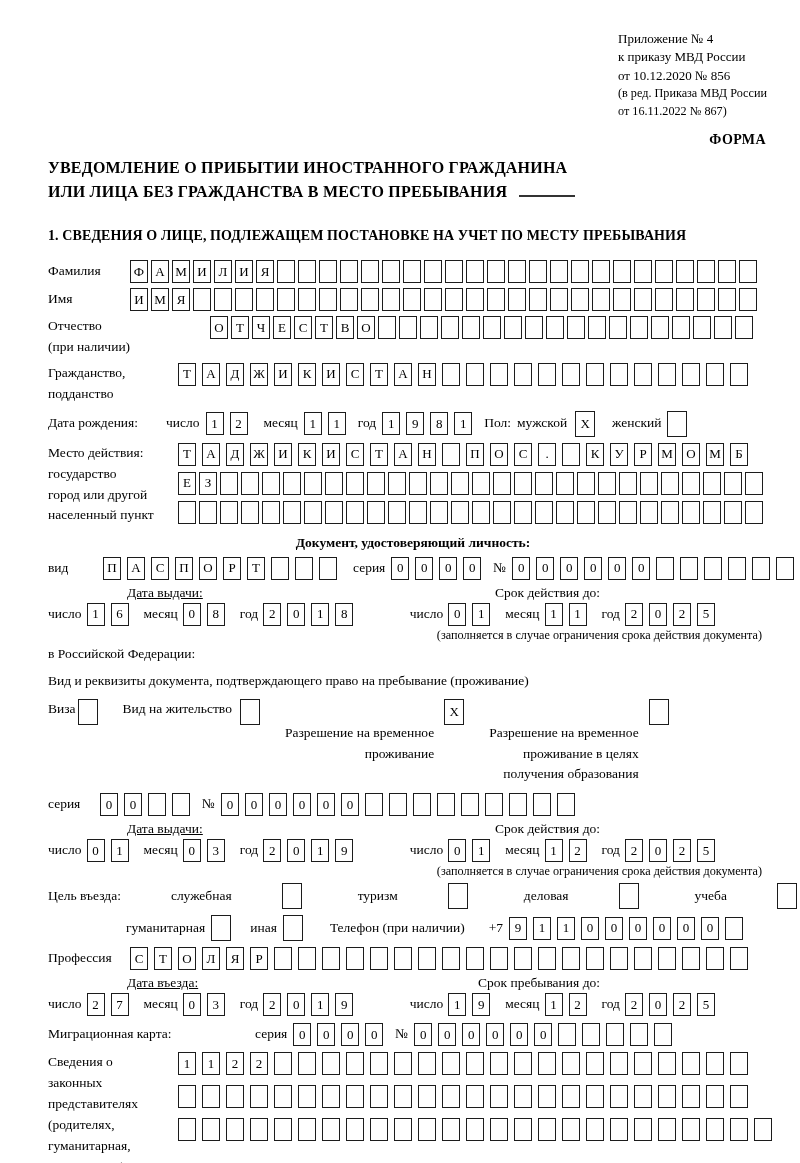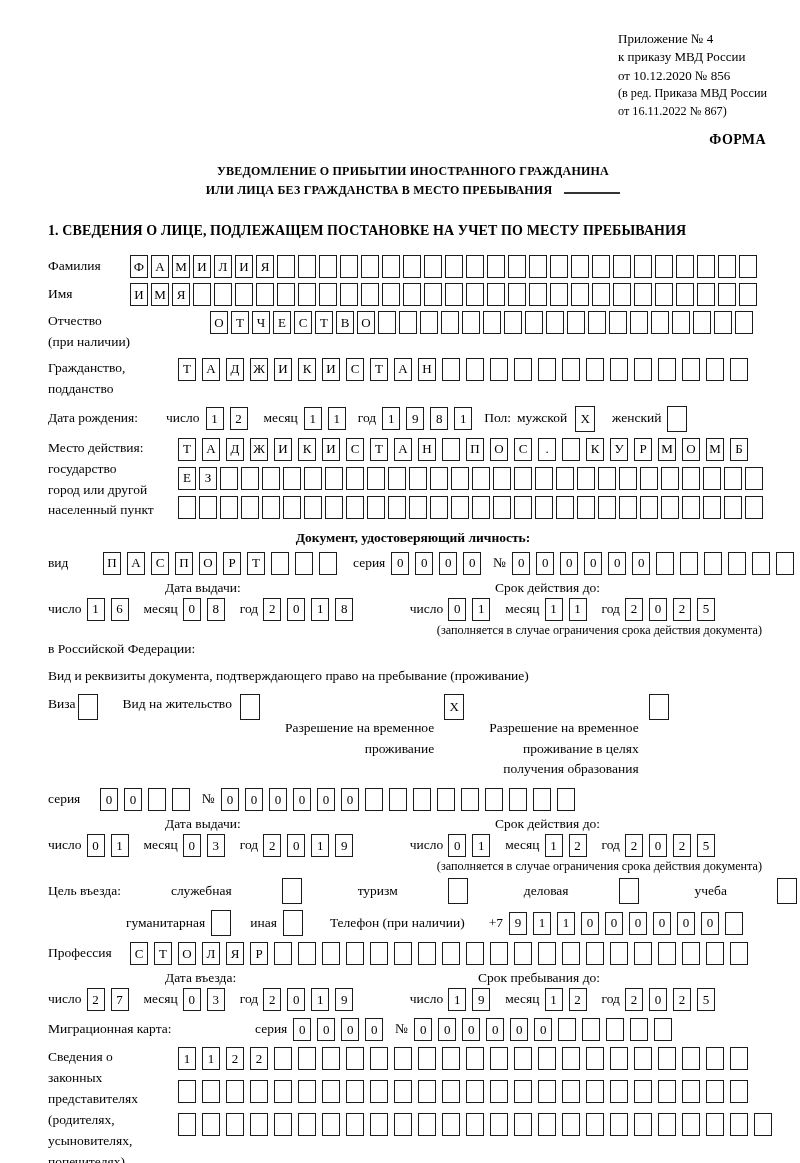--- a/index.html
+++ b/index.html
@@ -7,21 +7,21 @@
     width:800px; height:1163px; overflow:hidden;
     font-family:"Liberation Serif", "DejaVu Serif", serif;
     color:#000;
   }
   .page { box-sizing:border-box; width:800px; height:1163px; padding:30px 22px 0 48px; }
 
   
   .hdr-right { margin-left:570px; width:190px; font-size:13px; line-height:1.42; }
   .hdr-right .amend { font-size:12.2px; }
   .forma { text-align:right; font-weight:bold; font-size:14px; margin-top:12px; padding-right:12px; letter-spacing:.4px; }
-  .title { text-align:center; font-weight:bold; font-size:12px; line-height:1.5; margin-top:14px; letter-spacing:.2px; }
+  .title { font-weight:bold; font-size:16px; line-height:1.5; margin-top:8px; letter-spacing:.2px; }
   .blank-line { display:inline-block; width:56px; border-bottom:2px solid #333; height:12px; margin-left:12px; }
   .section { font-weight:bold; font-size:14px; margin-top:24px; margin-bottom:16px; letter-spacing:.1px; }
 
   
   .row { display:flex; align-items:flex-start; margin-bottom:5px; }
   .row.vcenter { align-items:center; }
   .flabel { font-size:13.5px; line-height:1.55; flex:none; }
   .w82 { width:82px; }
   .w130 { width:130px; }
   .w162 { width:162px; }
@@ -40,21 +40,21 @@
   .cbx .cell { width:20px; height:26px; }
 
   .stack > .cellrow { margin-bottom:6px; }
   .gstack > .cellrow { margin-bottom:10px; }
 
   .center-note { text-align:center; font-weight:bold; font-size:13.5px; margin:2px 0 6px 0; }
 
   
   .dateblock { margin-top:2px; }
   .dateheads { display:flex; font-size:13.5px; margin-bottom:2px; }
-  .dateheads .dh1 { margin-left:117px; }
+  .dateheads .dh1 { margin-left:79px;text-decoration:underline; }
   .dateheads .dh2 { margin-left:auto; margin-right:178px; }
   .daterow { display:flex; justify-content:space-between; padding-right:48px; }
   .dgroup { display:flex; align-items:center; }
   .dgroup .flabel { margin-right:5px; }
   .dgroup .cellrow { margin-right:9px; }
   .fillnote { font-size:12.2px; text-align:right; padding-right:16px; margin-top:2px; }
 
   .plain { font-size:13.5px; line-height:1.7; }
 
   .permit-row { align-items:flex-start; margin-top:6px; }
@@ -715,21 +715,21 @@
         <span class="cell"></span>
       </div>
   </div>
 
   <div class="row" style="margin-top:6px;">
     <div class="flabel w130">
       <div>Сведения о</div>
       <div>законных</div>
       <div>представителях</div>
       <div>(родителях,</div>
-      <div>усыновителях,</div>
+      <div>гуманитарная,</div>
       <div>попечителях)</div>
     </div>
     <div class="gstack">
       <div class="cellrow wide">
           <span class="cell">1</span>
           <span class="cell">1</span>
           <span class="cell">2</span>
           <span class="cell">2</span>
           <span class="cell"></span>
           <span class="cell"></span>

